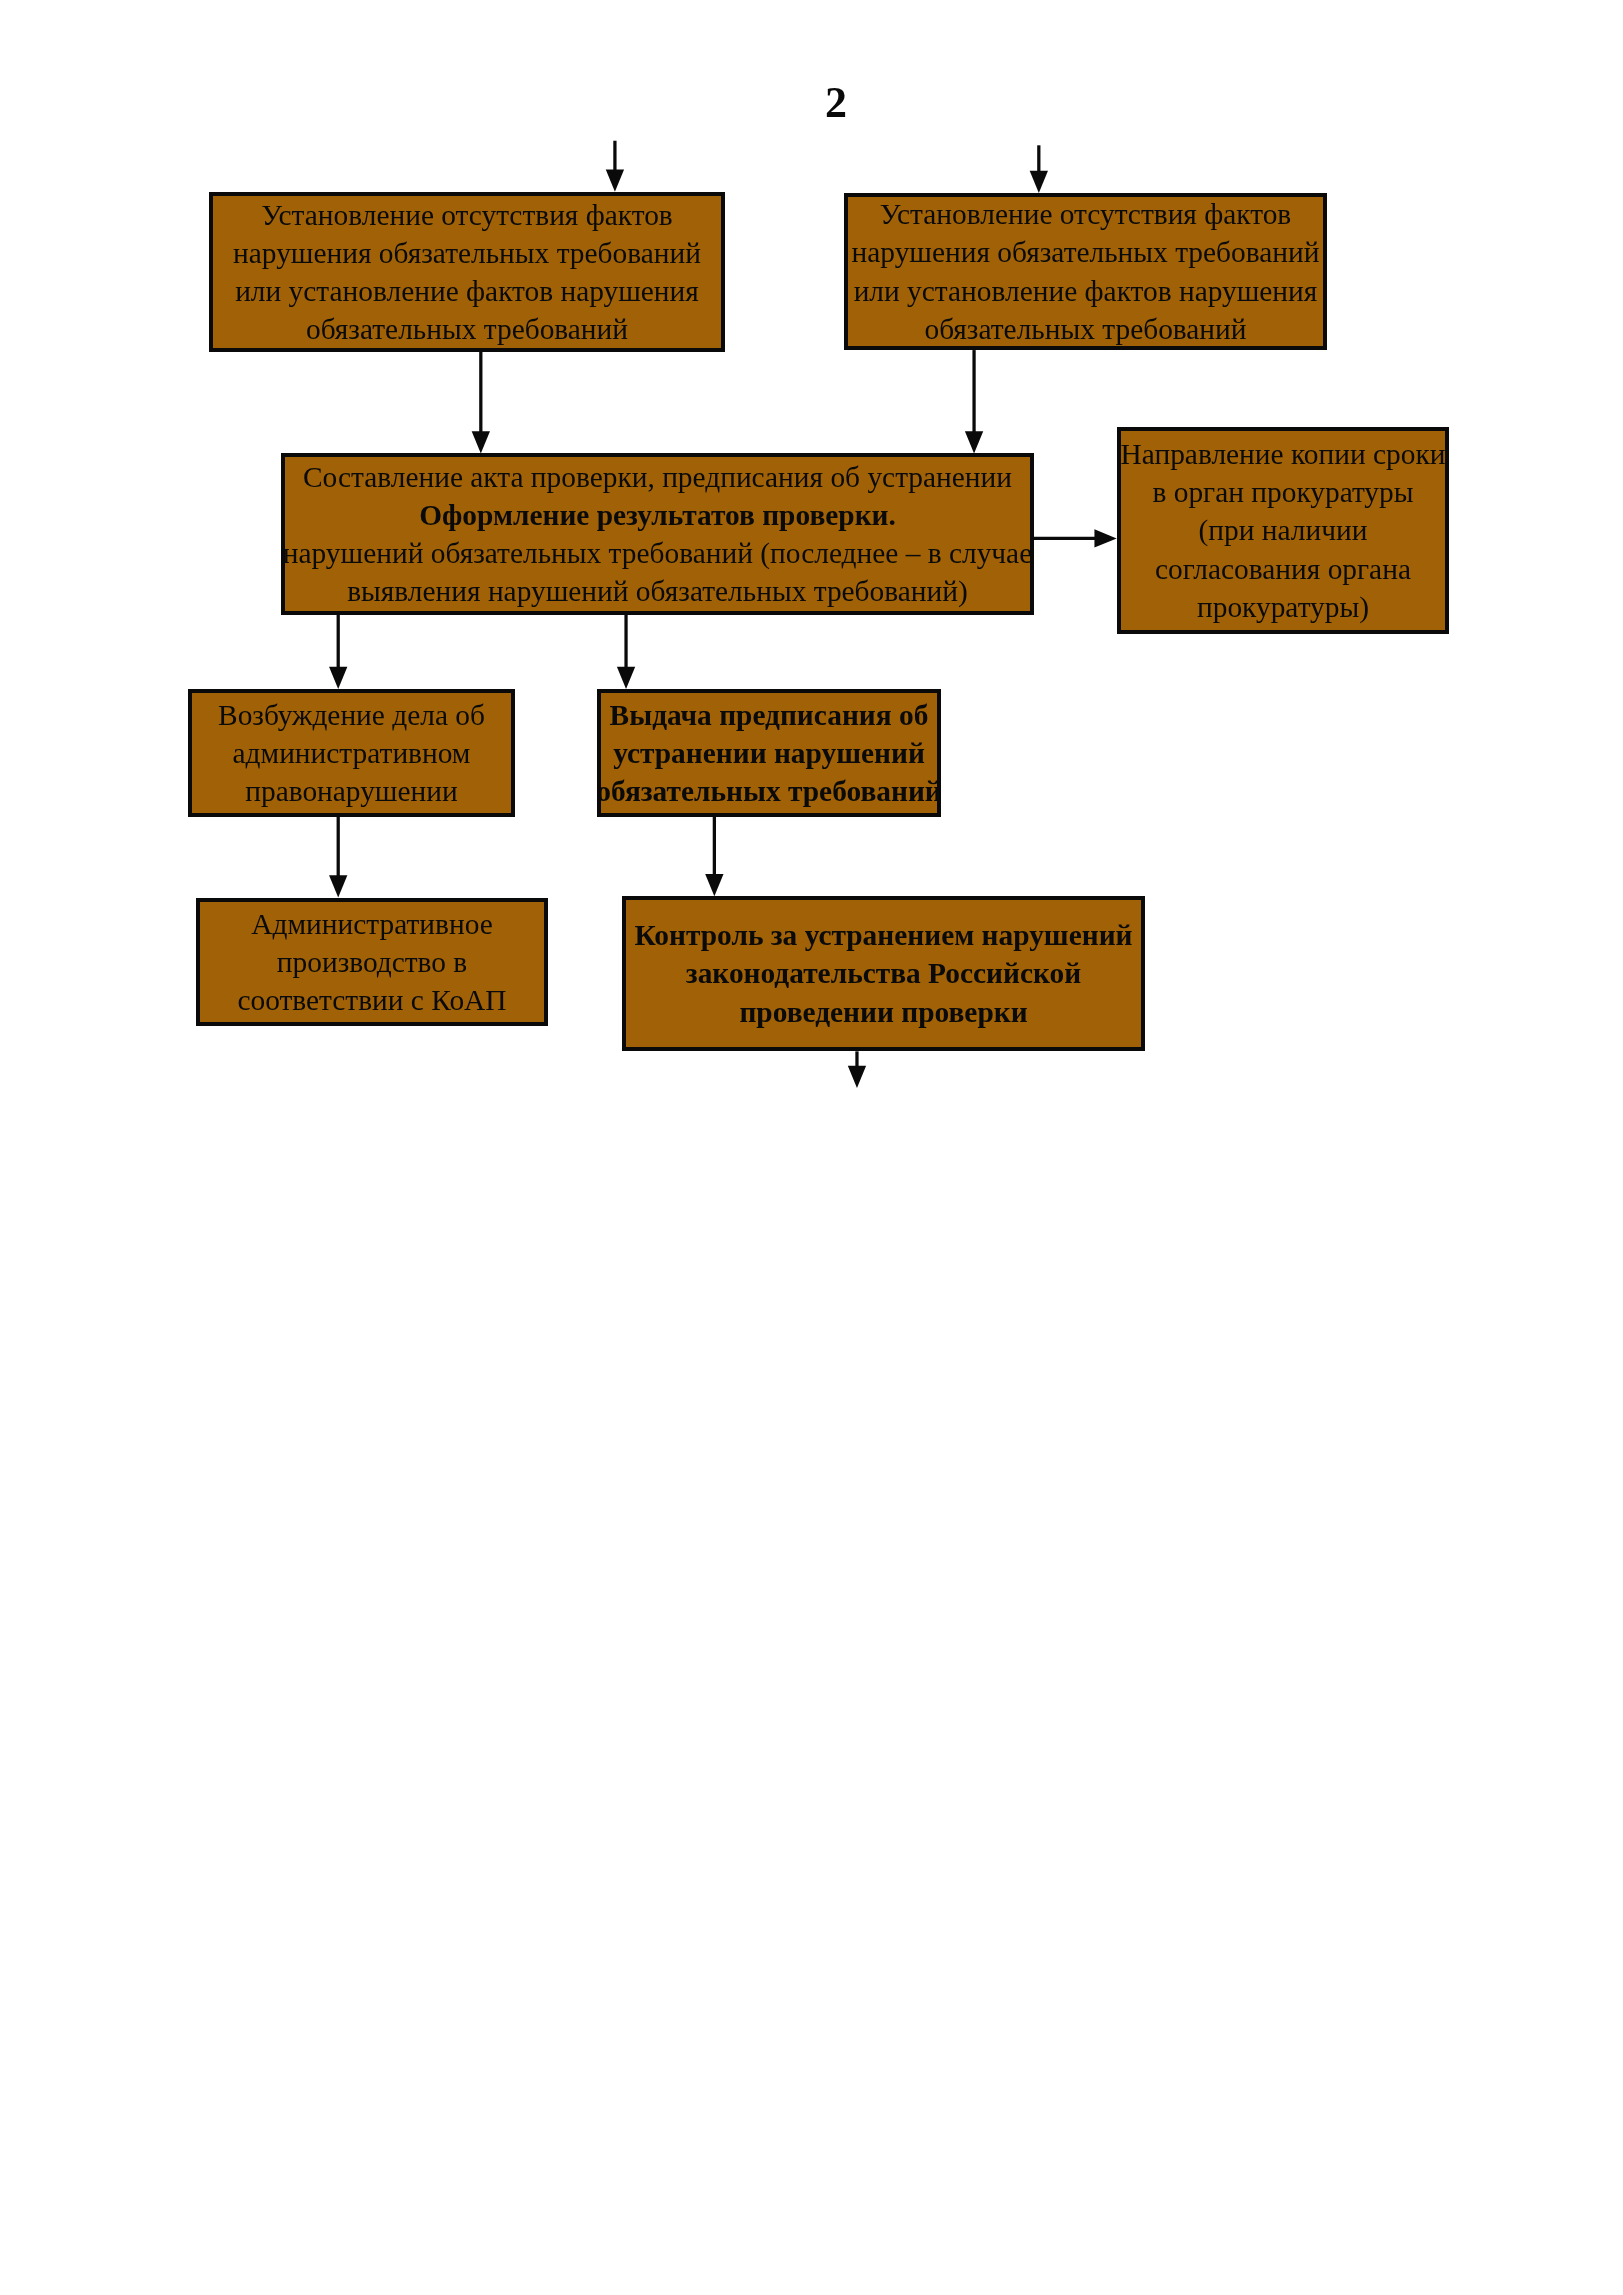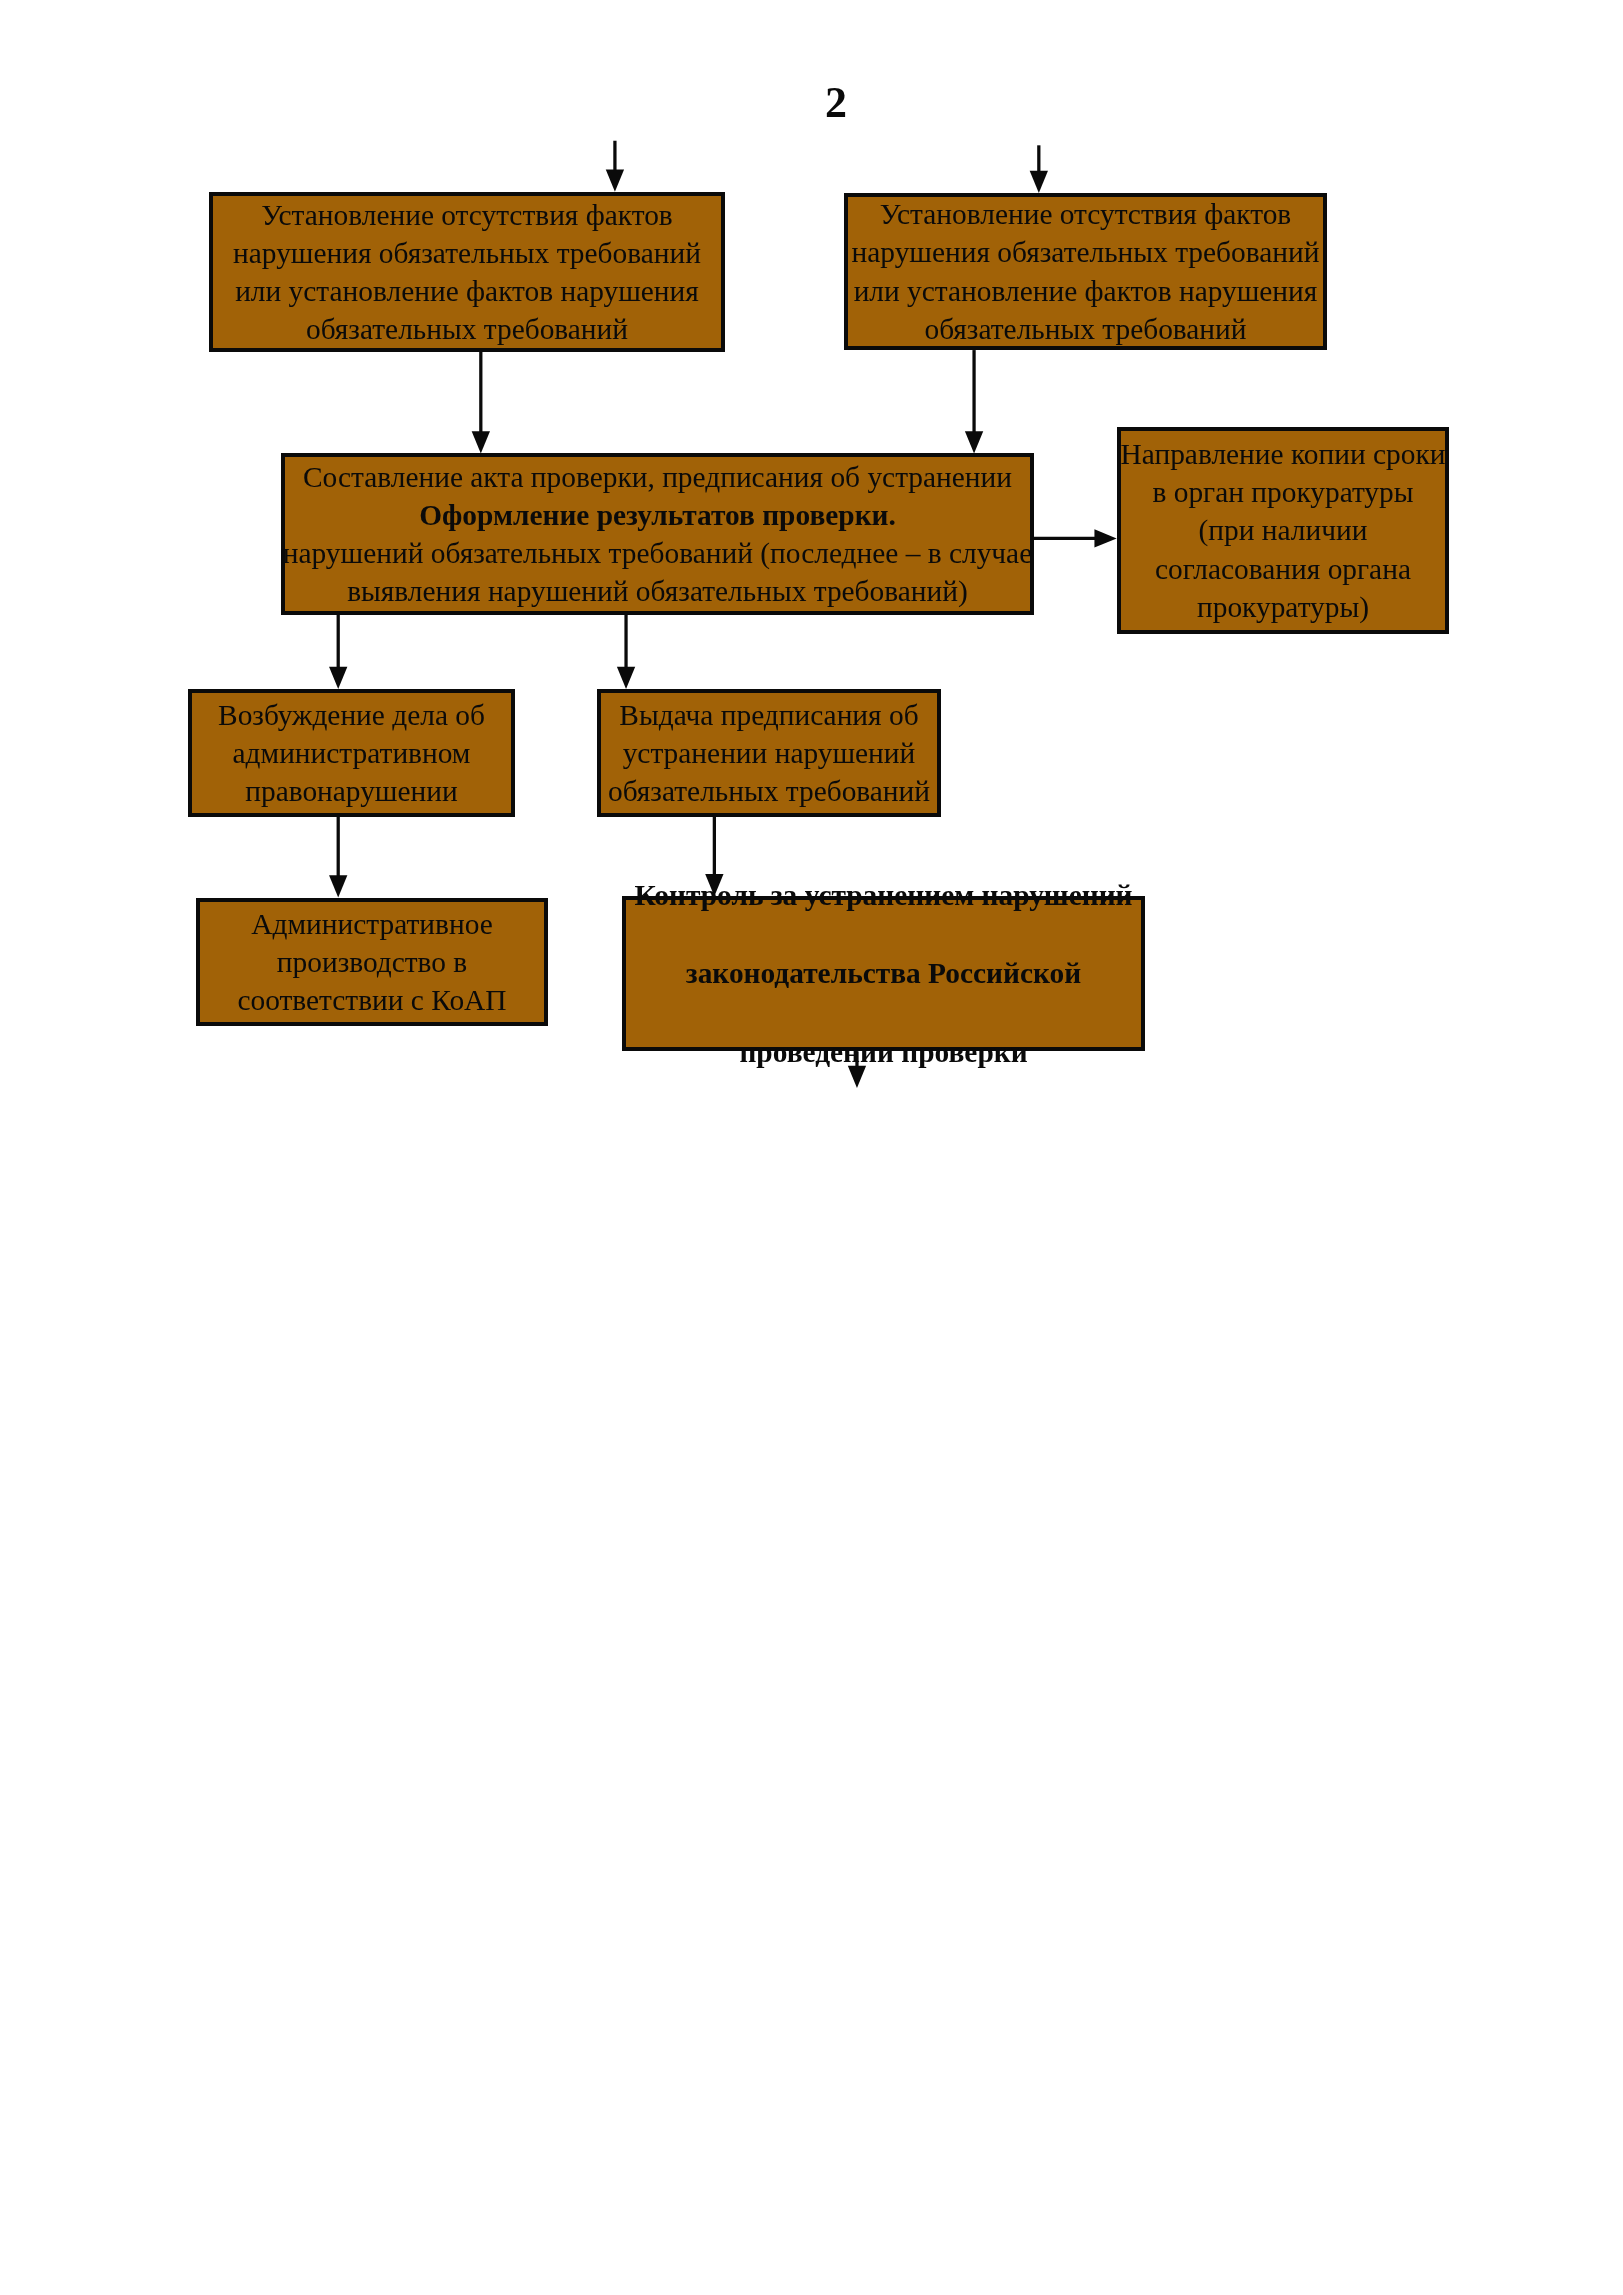--- a/index.html
+++ b/index.html
@@ -65,23 +65,23 @@
   }
   .box.deadline {
     font-size: 27.5px;
   }
   
   .b-findings-left        { left: 209px;  top: 192px;  width: 516px;  height: 160px; }
   .b-findings-right       { left: 844px; top: 193px;  width: 483px;  height: 157px; }
   .b-results              { left: 281px;  top: 453px;  width: 753px; height: 162px; }
   .b-prosecutor           { left: 1117px; top: 427px;  width: 332px;  height: 207px; }
   .b-admin-case           { left: 188px;  top: 689px; width: 327px;  height: 128px; }
-  .b-issue-order          { left: 597px;  top: 689px; width: 344px;  height: 128px; }
+  .b-issue-order          { left: 597px;  top: 689px; width: 344px;  height: 128px; font-weight: bold; }
   .b-admin-proceedings    { left: 196px;  top: 898px; width: 352px;  height: 128px; }
-  .b-elimination-control  { left: 622px;  top: 896px; width: 523px;  height: 155px; gap: 40px; }
+  .b-elimination-control  { left: 622px;  top: 896px; width: 523px;  height: 155px; }
   .b-deadline-control     { left: 622px;  top: 1088px; width: 563px;  height: 122px; }
 </style>
 </head>
 <body>
 
 <div class="page">
 
   <div class="page-number">2</div>
 
   <svg class="connectors" viewBox="0 0 2481 3508" xmlns="http://www.w3.org/2000/svg">

